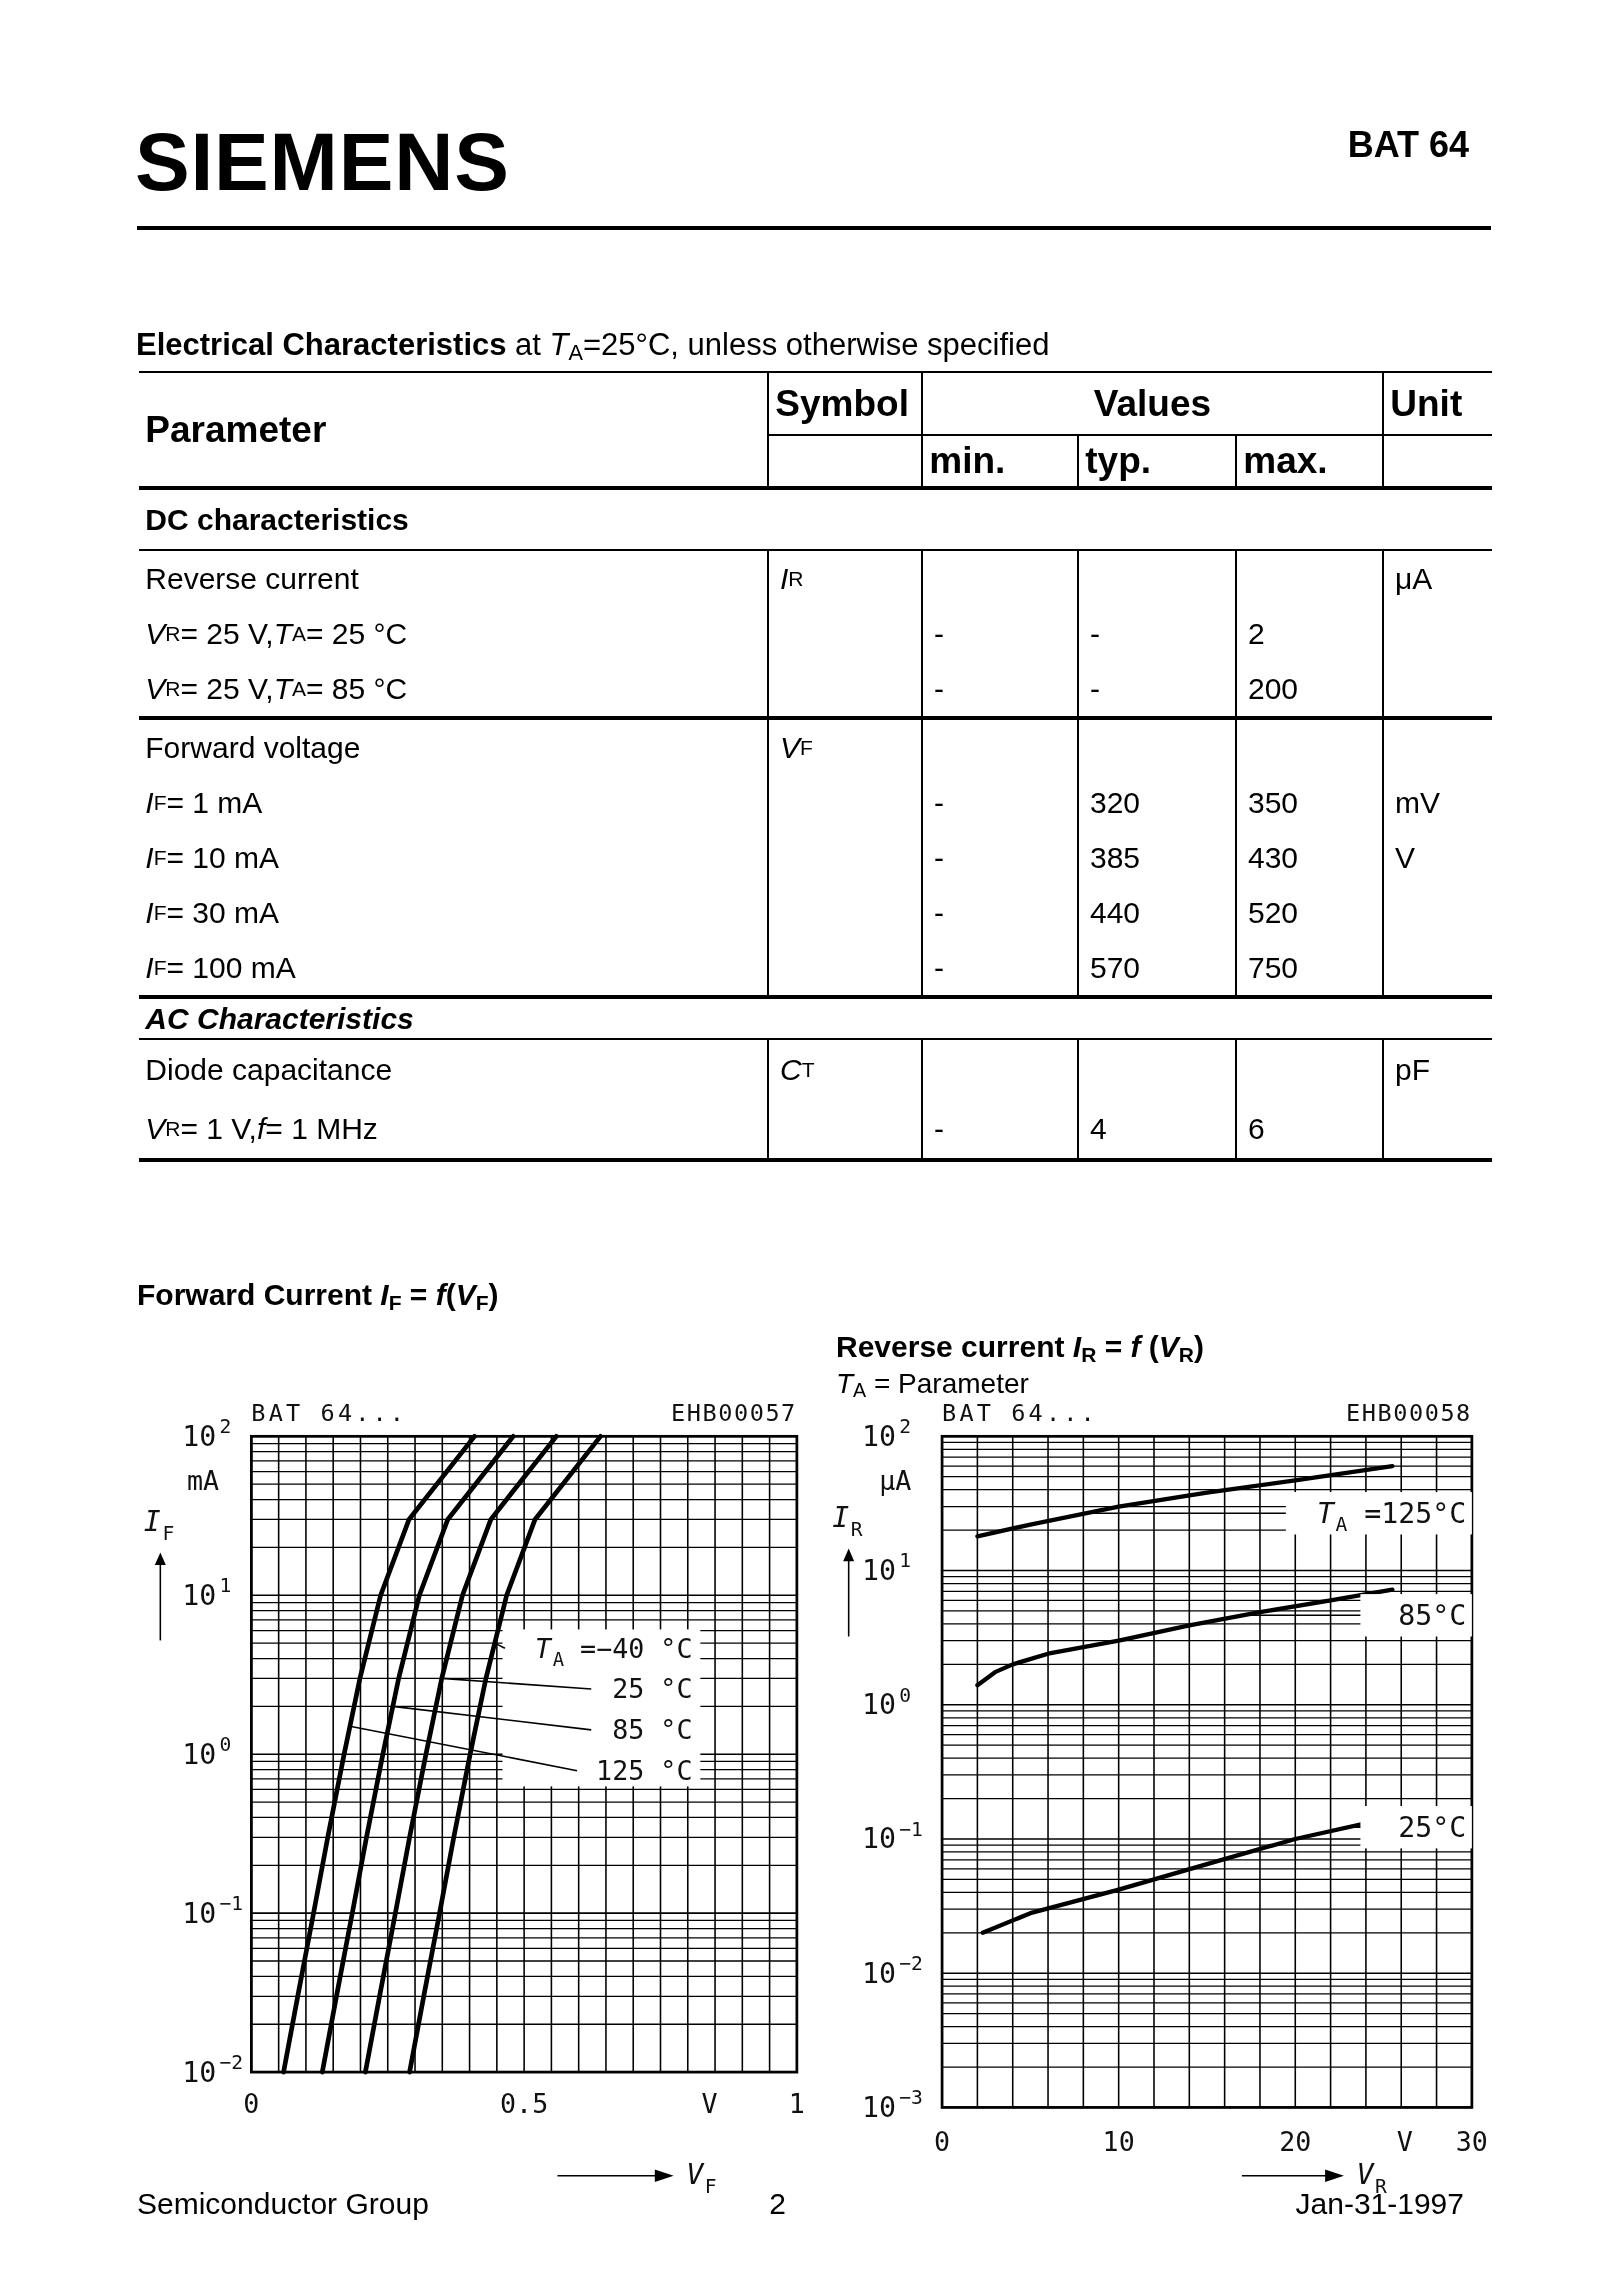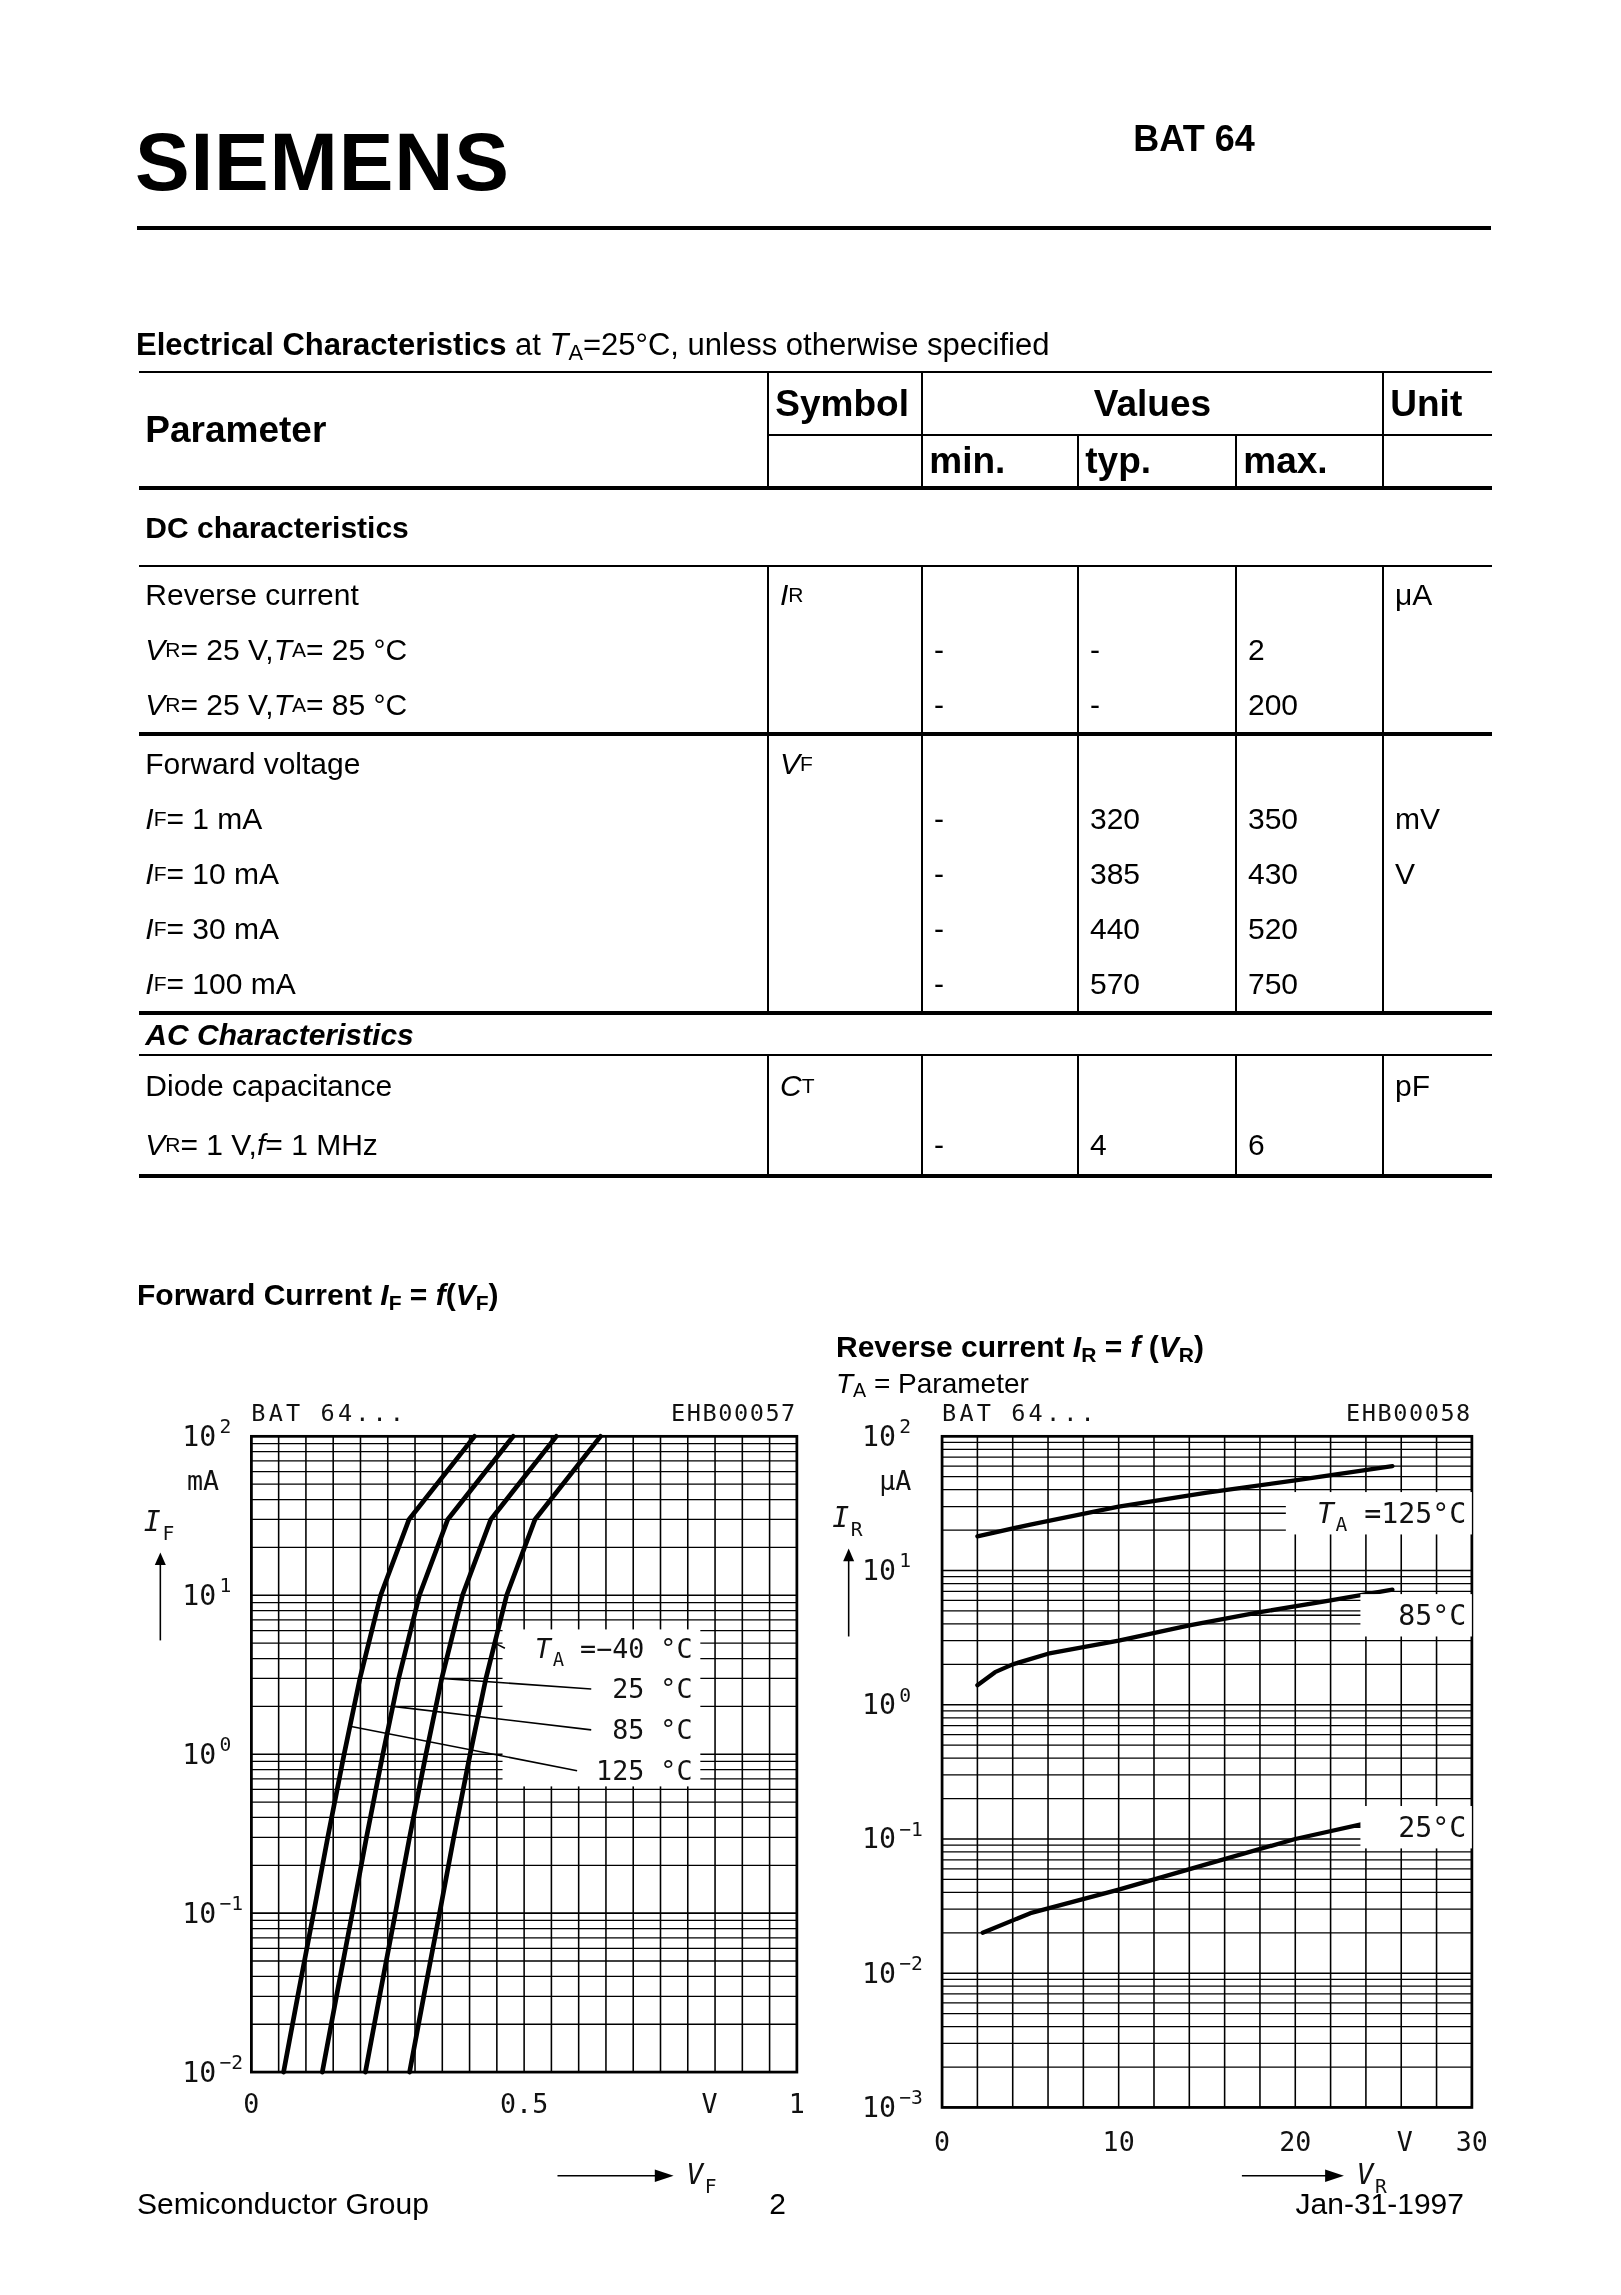--- a/index.html
+++ b/index.html
@@ -5,21 +5,21 @@
   html,body{margin:0;padding:0;background:#e8e8e8;}
   *{box-sizing:border-box;}
   .page{position:relative;width:1622px;height:2295px;background:#ffffff;overflow:hidden;
         font-family:"Liberation Sans",sans-serif;color:#000;}
   .abs{position:absolute;}
   sub{font-size:0.7em;vertical-align:-0.22em;line-height:0;}
   i{font-style:italic;}
   b{font-weight:bold;}
 
   .brand{left:135px;top:115px;font-size:82px;font-weight:bold;letter-spacing:0.8px;}
-  .part{left:919px;top:118px;width:550px;text-align:center;font-size:36px;font-weight:bold;}
+  .part{left:919px;top:124px;width:550px;text-align:right;font-size:36px;font-weight:bold;}
   .hrule{left:137px;top:226px;width:1354px;height:3.9px;background:#000;}
 
   .tbl-title{left:136px;top:327px;font-size:31px;}
 
   .char-table{left:139px;top:371px;width:1353px;}
   .thead{display:grid;grid-template-columns:628px 154px 156px 158px 147px 110px;
          grid-template-rows:63px 50px;border-top:2.4px solid #000;border-bottom:4.7px solid #000;
          font-weight:bold;font-size:37px;}
   .hc{display:flex;align-items:center;padding-left:6.3px;}
   .hc.vsep{border-left:2.4px solid #000;}
@@ -63,21 +63,21 @@
       <div class="hc vsep hsep">Symbol</div>
       <div class="hc vsep hsep center" style="grid-column:3/6;">Values</div>
       <div class="hc vsep hsep">Unit</div>
       <div class="hc vsep"></div>
       <div class="hc vsep pad">min.</div>
       <div class="hc vsep pad">typ.</div>
       <div class="hc vsep pad">max.</div>
       <div class="hc vsep"></div>
     </div>
     <div id="table-body">
-        <div class="sec-heading" style="height: 77px;">DC characteristics</div>
+        <div class="sec-heading" style="height: 61px;">DC characteristics</div>
         <div class="tgroup">
           <div class="cell" style="height: 55px;">Reverse current</div>
           <div class="cell vsep pad" style="height: 55px;">
             <i>I</i>
             <sub>R</sub>
           </div>
           <div class="cell vsep pad" style="height: 55px;"></div>
           <div class="cell vsep pad" style="height: 55px;"></div>
           <div class="cell vsep pad" style="height: 55px;"></div>
           <div class="cell vsep pad" style="height: 55px;">μA</div>

